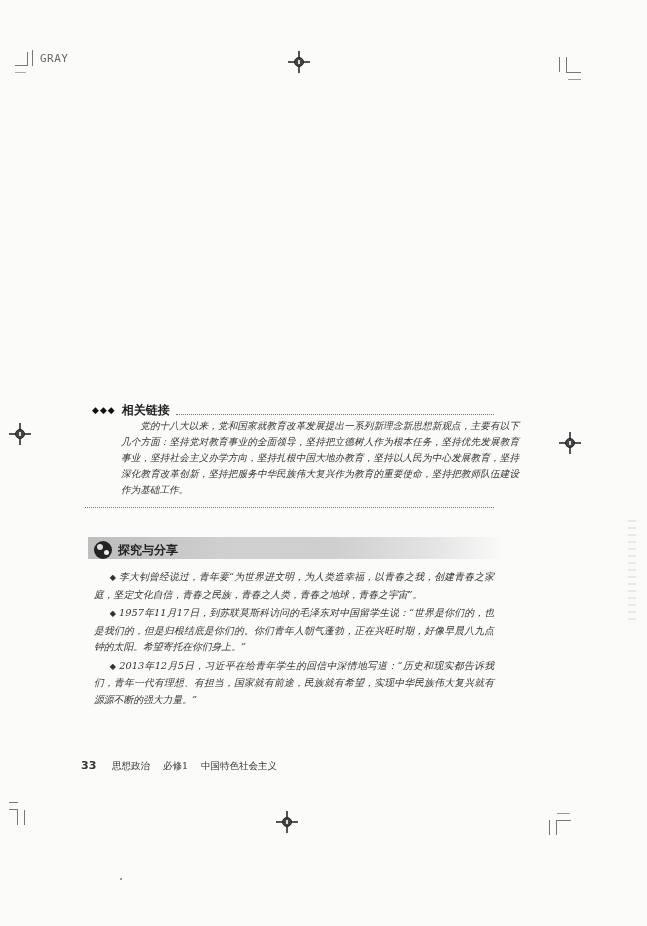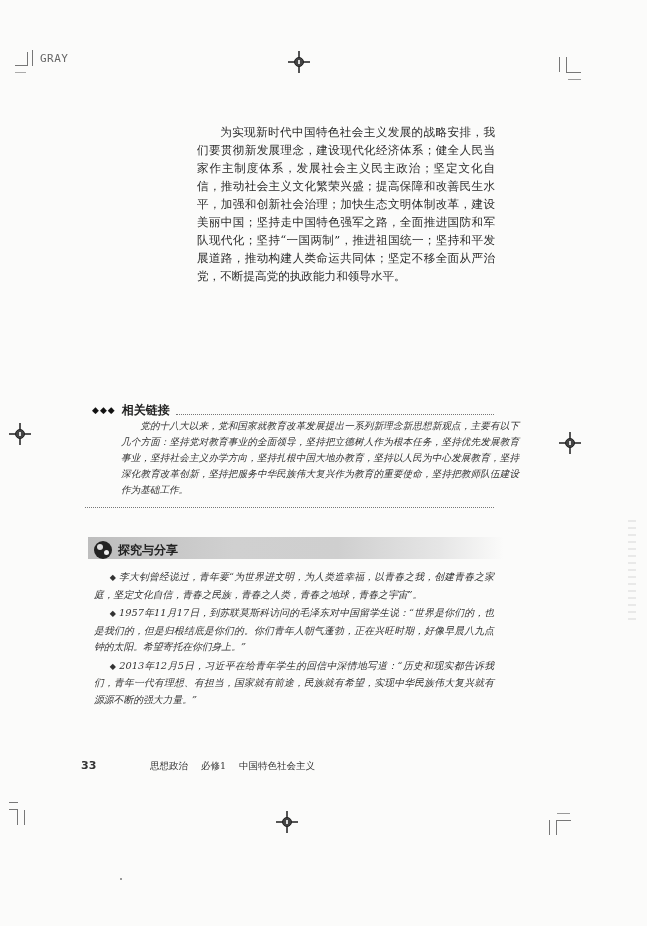--- a/index.html
+++ b/index.html
@@ -36,21 +36,21 @@
   .explore-bar .icon { position: absolute; left: 6px; top: 4px; width: 18px; height: 18px; border-radius: 50%; background: #222; }
   .explore-bar .icon::before { content: ""; position: absolute; left: 3px; top: 3px; width: 6px; height: 6px; border-radius: 50%; background: #ddd; }
   .explore-bar .icon::after { content: ""; position: absolute; left: 10px; top: 9px; width: 5px; height: 5px; border-radius: 50%; background: #eee; }
   .explore-bar .title { position: absolute; left: 30px; top: 5px; font-family: "DejaVu Sans", sans-serif; font-size: 12px; font-weight: bold; color: #222; }
   .explore-text { position: absolute; left: 94px; top: 569px; width: 400px; font-size: 9.8px; line-height: 16.5px; color: #333; text-align: justify; font-style: italic; }
   .explore-text p { margin: 0 0 2px 0; text-indent: 1.6em; }
   .explore-text .bullet { font-style: normal; font-size: 8px; margin-right: 3px; }
 
   
   .page-num { position: absolute; left: 81px; top: 759px; font-family: "DejaVu Sans", sans-serif; font-size: 11px; font-weight: bold; color: #333; }
-  .footer-title { position: absolute; left: 112px; top: 760px; font-size: 9.5px; color: #333; margin-left: 38px; }
+  .footer-title { position: absolute; left: 112px; top: 760px; font-size: 9.5px; color: #333; }
   .footer-title span { margin-right: 10px; }
   .speck { position: absolute; left: 120px; top: 878px; width: 2px; height: 2px; background: #999; }
   .edge-noise { position: absolute; left: 628px; top: 520px; width: 8px; height: 100px; background: repeating-linear-gradient(180deg, #ddd 0 2px, transparent 2px 7px); opacity: 0.6; }
 </style>
 </head>
 <body>
 
 <div class="crop" style="left:15px;top:65px;width:12px;height:1px;"></div>
 <div class="crop" style="left:27px;top:52px;width:1px;height:14px;"></div>
 <div class="crop" style="left:32px;top:50px;width:1px;height:16px;"></div>
@@ -79,21 +79,20 @@
 <div class="crop" style="left:9px;top:809px;width:9px;height:1px;"></div>
 <div class="crop" style="left:17px;top:809px;width:1px;height:16px;"></div>
 <div class="crop" style="left:24px;top:810px;width:1px;height:15px;"></div>
 
 <div class="crop" style="left:549px;top:820px;width:1px;height:15px;"></div>
 <div class="crop" style="left:556px;top:820px;width:1px;height:15px;"></div>
 <div class="crop" style="left:556px;top:820px;width:15px;height:1px;"></div>
 <div class="crop" style="left:557px;top:813px;width:13px;height:1px;background:#999;"></div>
 
 <div class="main-text">
-  <p>为实现新时代中国特色社会主义发展的战略安排，我们要贯彻新发展理念，建设现代化经济体系；健全人民当家作主制度体系，发展社会主义民主政治；坚定文化自信，推动社会主义文化繁荣兴盛；提高保障和改善民生水平，加强和创新社会治理；加快生态文明体制改革，建设美丽中国；坚持走中国特色强军之路，全面推进国防和军队现代化；坚持“一国两制”，推进祖国统一；坚持和平发展道路，推动构建人类命运共同体；坚定不移全面从严治党，不断提高党的执政能力和领导水平。</p>
 </div>
 
 <div class="link-head">
   <span class="diamonds">◆◆◆</span>
   <span class="title">相关链接</span>
   <span class="dots"></span>
 </div>
 <div class="link-text">
   <p>党的十八大以来，党和国家就教育改革发展提出一系列新理念新思想新观点，主要有以下几个方面：坚持党对教育事业的全面领导，坚持把立德树人作为根本任务，坚持优先发展教育事业，坚持社会主义办学方向，坚持扎根中国大地办教育，坚持以人民为中心发展教育，坚持深化教育改革创新，坚持把服务中华民族伟大复兴作为教育的重要使命，坚持把教师队伍建设作为基础工作。</p>
 </div>

